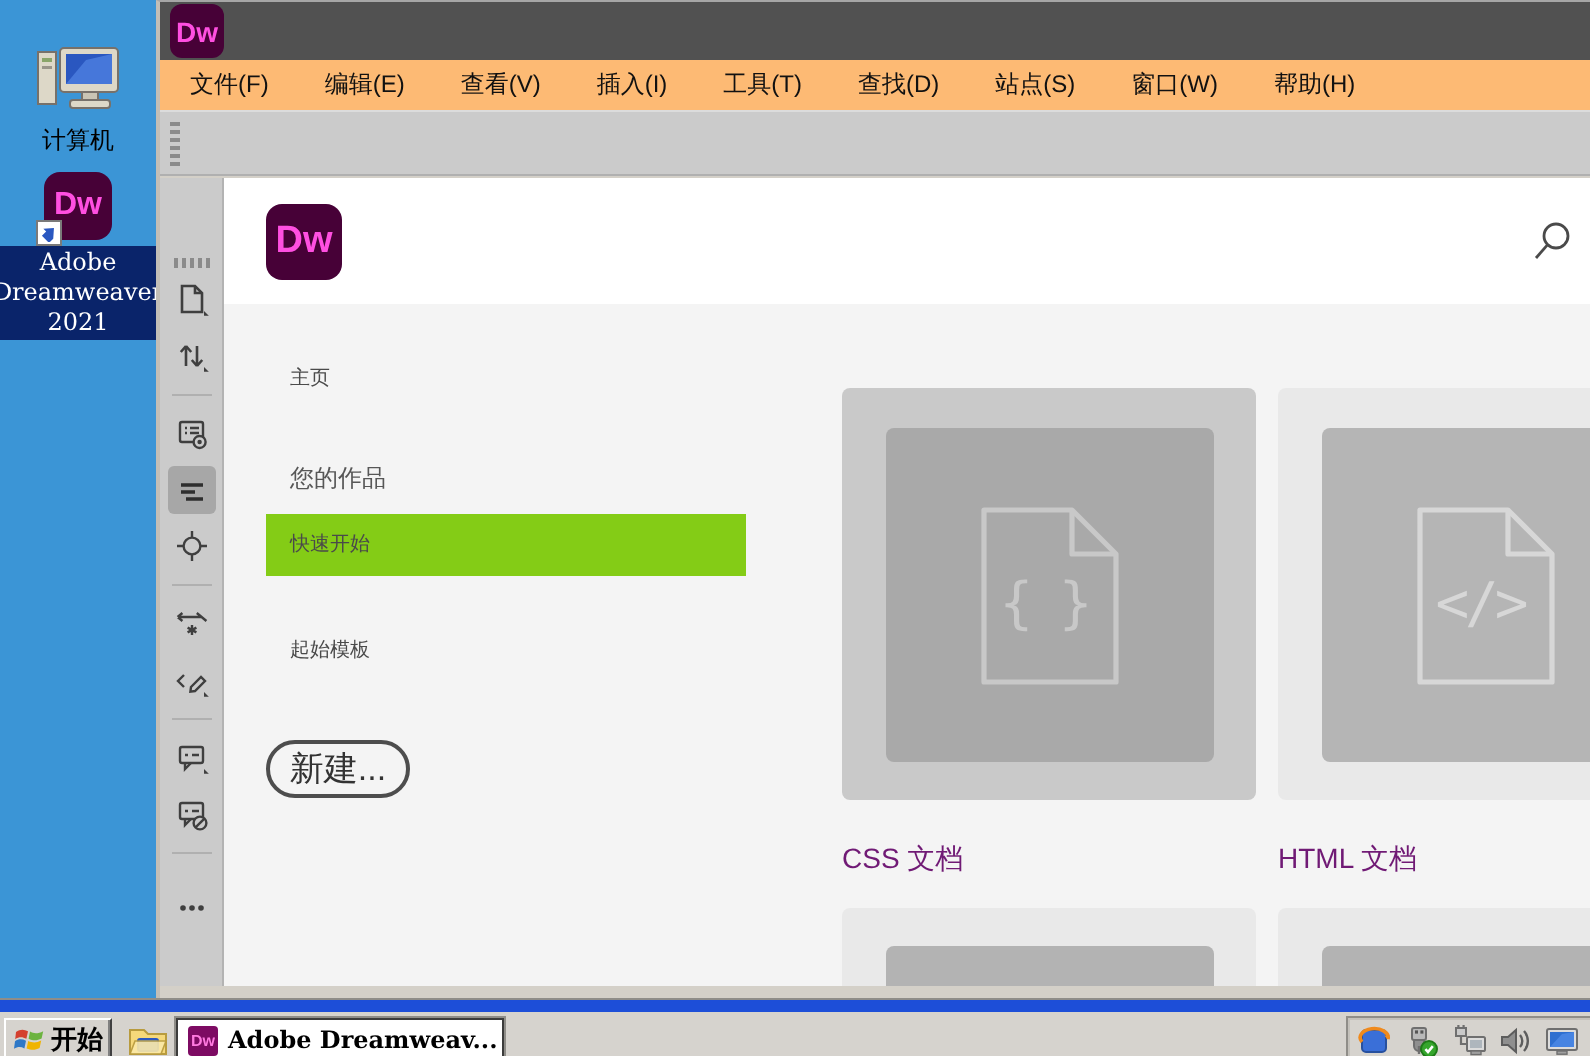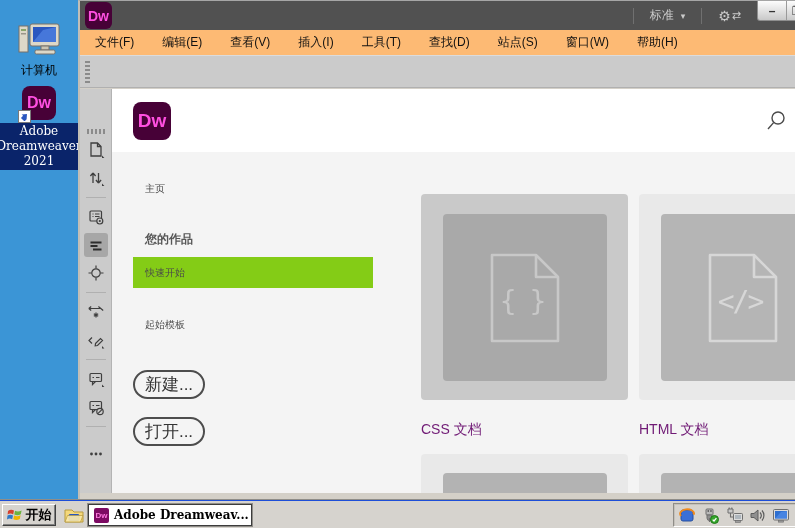--- a/index.html
+++ b/index.html
@@ -66,21 +66,21 @@
 
   
   .welcome { flex:1; position:relative; background:#f4f4f4; overflow:hidden; }
   .w-header { position:absolute; left:0; top:0; right:0; height:63px; background:#fff; }
   .w-logo { position:absolute; left:21px; top:13px; width:38px; height:38px; border-radius:8px; background:#470137;
             display:flex; align-items:center; justify-content:center; color:#ff4fe1; font-weight:bold; font-size:19px; }
   .w-search { position:absolute; right:8px; top:20px; width:22px; height:24px; }
   .w-content { position:absolute; left:0; top:63px; right:0; bottom:0; }
   .nav-item { position:absolute; left:33px; font-size:10px; color:#4a4a4a; white-space:nowrap; }
   .nav-home { top:30px; }
-  .nav-work { top:79px; font-size:12px; font-weight:bold; color:#575757; }
+  .nav-work { top:79px; font-size:12px; font-weight:normal; color:#575757; }
   .nav-quick { left:21px; top:105px; width:240px; height:31px; background:#84cc16; line-height:31px; padding-left:12px; }
   .nav-start { top:166px; }
   .pill-btn { position:absolute; left:21px; width:72px; height:29px; border:2px solid #4d4d4d; border-radius:15px;
               background:transparent; font-size:17px; color:#333; font-family:"Liberation Sans",sans-serif;
               display:flex; align-items:center; justify-content:center; }
   .btn-new { top:218px; }
   .btn-open { top:265px; }
 
   .card { position:absolute; width:207px; height:206px; border-radius:4px; }
   .card-inner { position:absolute; left:22px; top:20px; width:164px; height:167px; border-radius:4px;
@@ -96,21 +96,21 @@
   .card-html .doc-glyph { color:#d7d7d7; }
   .card-label { position:absolute; top:269px; font-size:14px; color:#701a75; }
   .lbl-css { left:309px; }
   .lbl-html { left:527px; }
   .card-stub { position:absolute; top:302px; width:207px; height:62px; border-radius:4px; background:#e9e9e9; }
   .stub-inner { position:absolute; left:22px; top:19px; width:164px; height:43px; border-radius:4px 4px 0 0; background:#b3b3b3; }
   .stub-1 { left:309px; } .stub-2 { left:527px; }
 
   
   .taskbar { position:absolute; left:0; bottom:0; width:795px; height:28px; background:#d6d3ce;
-             border-top:1px solid #1d4ed8; box-shadow:0 -1px 0 #8f8d88; }
+             border-top:6px solid #1d4ed8; box-shadow:0 -1px 0 #8f8d88; }
   .start-btn { position:absolute; left:2px; top:3px; width:54px; height:22px; background:#d6d3ce;
                border-top:1px solid #fff; border-left:1px solid #fff; border-right:1px solid #404040;
                border-bottom:1px solid #404040; box-shadow:inset -1px -1px 0 #808080;
                display:flex; align-items:center; justify-content:center; gap:3px;
                font:bold 13px "DejaVu Serif", serif; color:#000; }
   .quick-launch { position:absolute; left:64px; top:5px; width:20px; height:18px; }
   .task-btn { position:absolute; left:88px; top:3px; width:164px; height:22px; background:#fff;
               border:1px solid #3c3c3c; box-shadow:0 0 0 1px #8f8d88;
               display:flex; align-items:center; gap:5px; padding:0 5px;
               font:bold 12px "DejaVu Serif", serif; color:#000; white-space:nowrap; overflow:hidden; }
@@ -154,36 +154,20 @@
       <div>Adobe</div>
       <div>Dreamweaver</div>
       <div>2021</div>
     </div>
   </div>
 
   <div class="window">
 
     <div class="titlebar">
       <div class="tb-logo">Dw</div>
-      <div class="tb-right">
-        <div class="tb-sep"></div>
-        <div class="workspace">
-          <span>标准</span>
-          <span class="caret glyph">▾</span>
-        </div>
-        <div class="tb-sep"></div>
-        <div class="gearbox glyph">
-          <span>⚙</span>
-          <span style="font-size:11px;">⇄</span>
-        </div>
-        <div class="winbtns">
-          <div class="winbtn">–</div>
-          <div class="winbtn glyph">❐</div>
-        </div>
-      </div>
     </div>
 
     <div class="menubar">
       <span class="menu-item">文件(F)</span>
       <span class="menu-item">编辑(E)</span>
       <span class="menu-item">查看(V)</span>
       <span class="menu-item">插入(I)</span>
       <span class="menu-item">工具(T)</span>
       <span class="menu-item">查找(D)</span>
       <span class="menu-item">站点(S)</span>
@@ -295,21 +279,20 @@
           </div>
         </div>
 
         <div class="w-content">
           <div class="nav-item nav-home">主页</div>
           <div class="nav-item nav-work">您的作品</div>
           <div class="nav-item nav-quick">快速开始</div>
           <div class="nav-item nav-start">起始模板</div>
 
           <button class="pill-btn btn-new">新建...</button>
-          <button class="pill-btn btn-open">打开...</button>
 
           <div class="card card-css">
             <div class="card-inner">
               <div class="doc-wrap">
                 <svg width="82" height="94" viewBox="0 0 82 94" fill="none" stroke="#c8c8c8" stroke-width="2.6" stroke-linejoin="round">
                   <path d="M8,4 H52 L74,26 V90 H8 Z"></path>
                     <path d="M52,4 V26 H74"></path>
                 </svg>
                 <div class="doc-glyph">{ }</div>
               </div>

